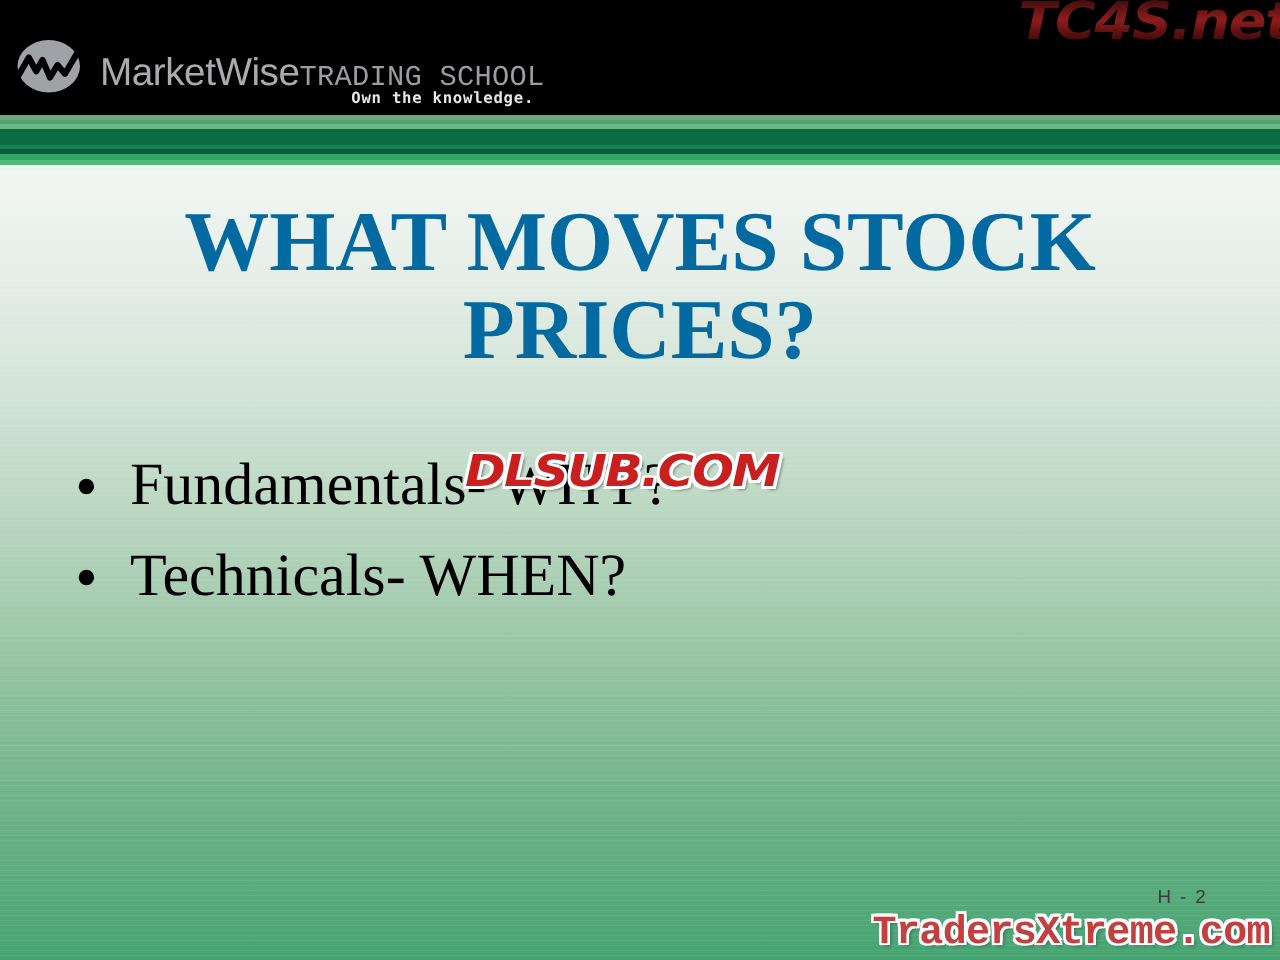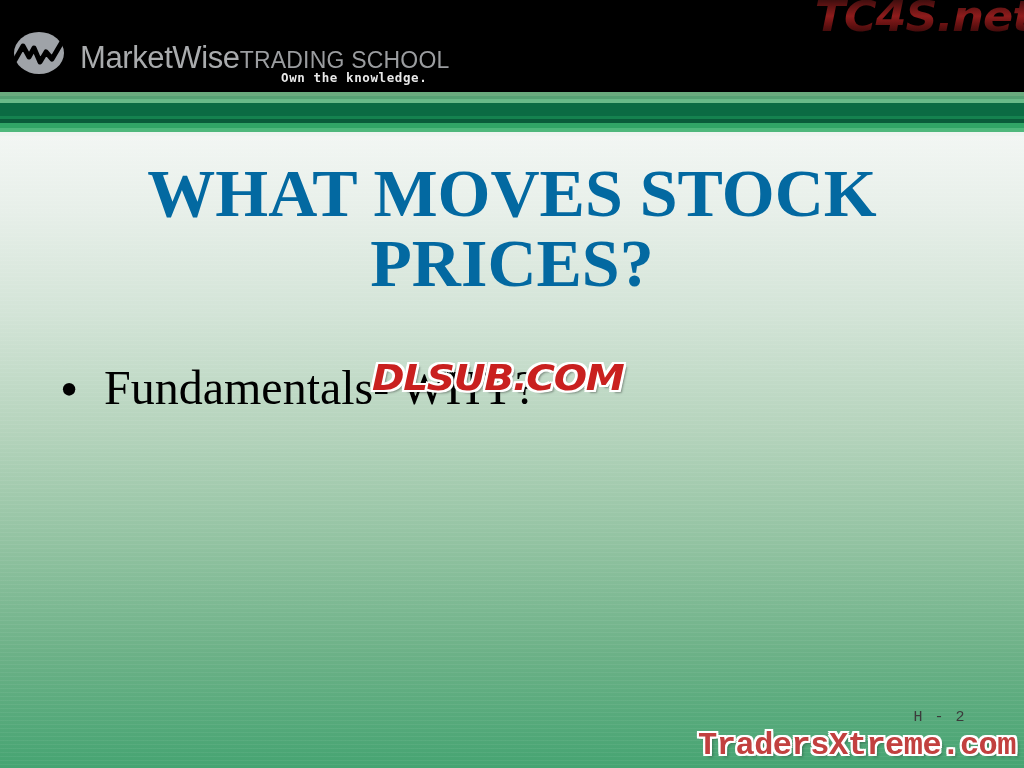--- a/index.html
+++ b/index.html
@@ -47,21 +47,21 @@
   }
   .brand-main {
     font-family: "Liberation Sans", sans-serif;
     font-size: 31px;
     font-weight: 400;
     color: #a9abad;
     letter-spacing: -0.4px;
     vertical-align: baseline;
   }
   .brand-sub {
-    font-family: Liberation Sans, sans-serif;
+    font-family: Liberation Mono, monospace;
     font-size: 23px;
     font-weight: 400;
     color: #9b9da0;
     letter-spacing: 0.2px;
     vertical-align: baseline;
   }
   .tagline {
     position: absolute;
     left: 265px;
     top: 70px;
@@ -208,21 +208,21 @@
        2px 2px 0 #ffffff, -2px 2px 0 #ffffff,
        2px -2px 0 #ffffff, -2px -2px 0 #ffffff,
        3px 3px 2px rgba(0,0,0,0.35);
   }
 
   
   .page-number {
     position: absolute;
     right: 58px;
     bottom: 42px;
-    font-family: Liberation Mono, monospace;
+    font-family: Liberation Sans, sans-serif;
     font-size: 15px;
     color: #3b3b3b;
     letter-spacing: 1.5px;
     white-space: nowrap;
   }
 
   .traders-x {
     position: absolute;
     right: 8px;
     bottom: 4px;
@@ -263,20 +263,21 @@
 
   <div class="stripe-band"></div>
 
   <div class="body-area"></div>
   <div class="scanlines"></div>
 
   <h1 class="slide-title">WHAT MOVES STOCK PRICES?</h1>
 
   <ul class="bullet-list">
     <li class="bullet-item">Fundamentals- WHY?</li>
+    <li class="bullet-item">Technicals- WHEN?</li>
   </ul>
 
   <div class="dlsub">DLSUB.COM</div>
 
   <div class="page-number">H - 2</div>
 
   <div class="traders-x">TradersXtreme.com</div>
 
 </div>
 

